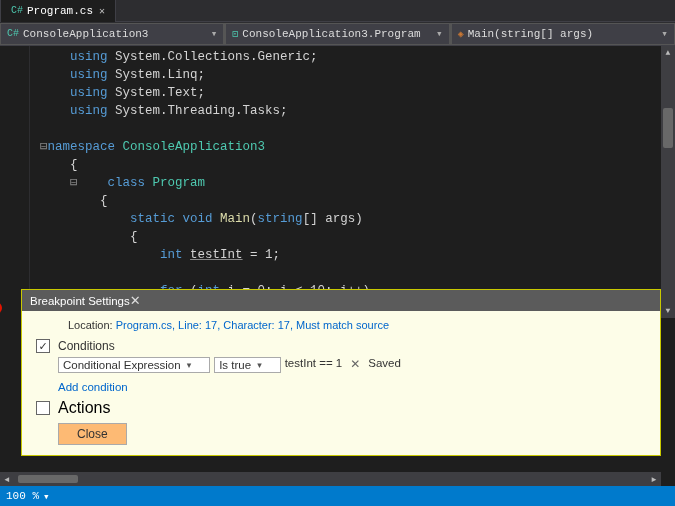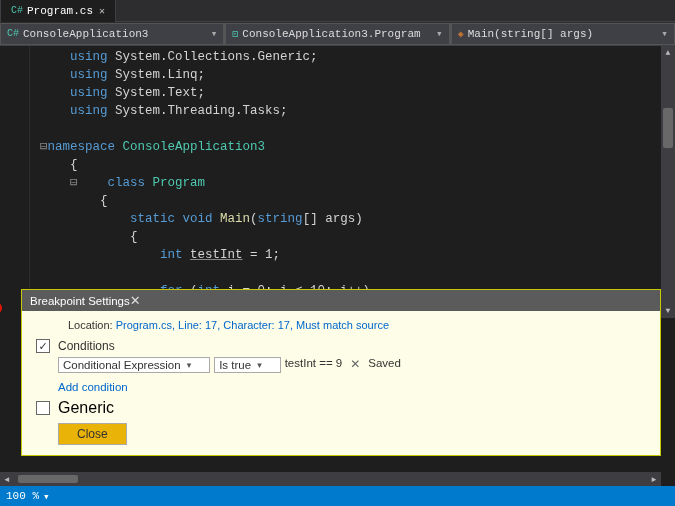--- a/index.html
+++ b/index.html
@@ -286,21 +286,21 @@
       font-family: 'Segoe UI', sans-serif;
     }
 
     .bp-actions-row {
       display: flex;
       align-items: center;
       margin-bottom: 6px;
     }
 
     .bp-close-button {
-      background: #eab308;
+      background: #fdba74;
       border: 1px solid #aaa;
       padding: 3px 18px;
       font-size: 12px;
       cursor: pointer;
       margin-left: 22px;
       font-family: 'Segoe UI', sans-serif;
       color: #333;
     }
 
     
@@ -448,32 +448,32 @@
 
     <div class="bp-conditions-row">
       <div class="bp-select">
         <span>Conditional Expression</span>
         <span class="bp-select-arrow">▾</span>
       </div>
       <div class="bp-select">
         <span>Is true</span>
         <span class="bp-select-arrow">▾</span>
       </div>
-      <span class="bp-condition-value">testInt == 9</span>
+      <span class="bp-condition-value">testInt == 1</span>
       <span class="bp-x-btn">✕</span>
       <span class="bp-saved">Saved</span>
     </div>
 
     <div>
       <span class="bp-add-condition">Add condition</span>
     </div>
 
     <div class="bp-actions-row">
       <div class="bp-checkbox"></div>
-      <span>Generic</span>
+      <span>Actions</span>
     </div>
 
     <button class="bp-close-button">Close</button>
   </div>
 </div>
 
 <div class="scrollbar-h">
   <div class="scroll-left-btn">◄</div>
   <div class="scrollbar-h-thumb"></div>
   <div style="flex:1;"></div>

